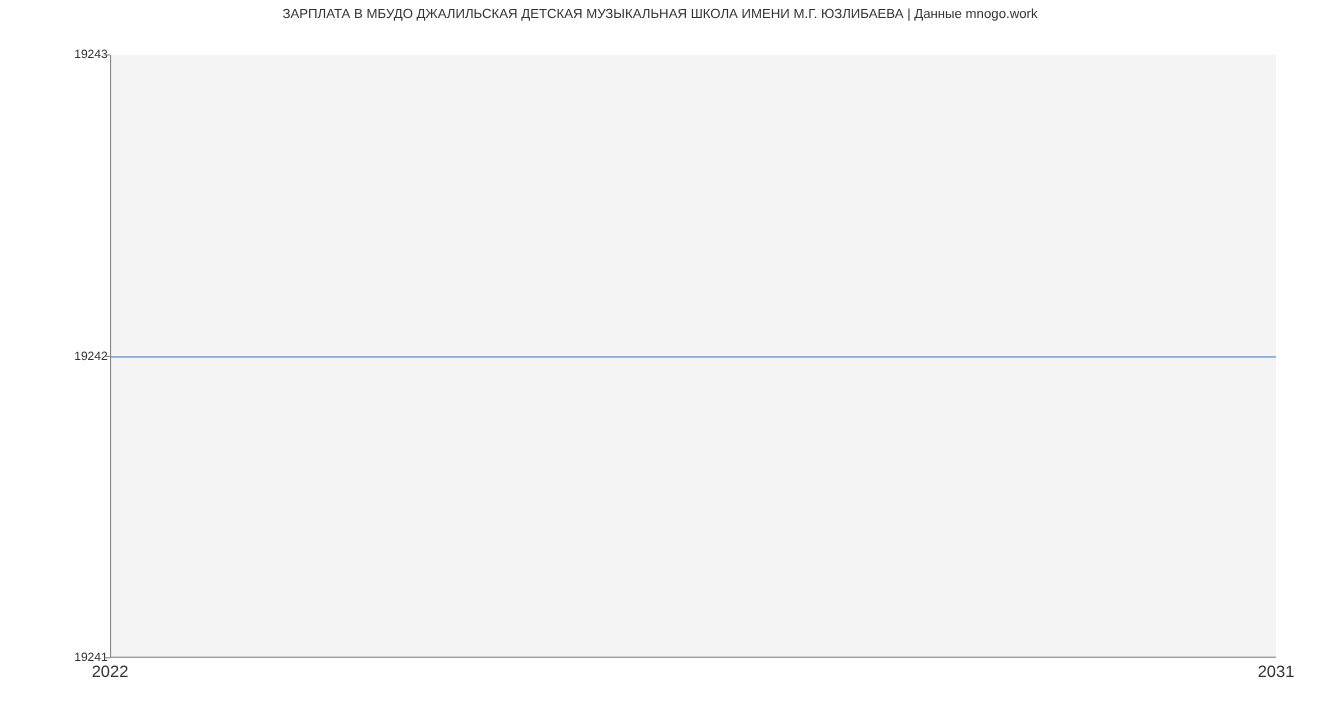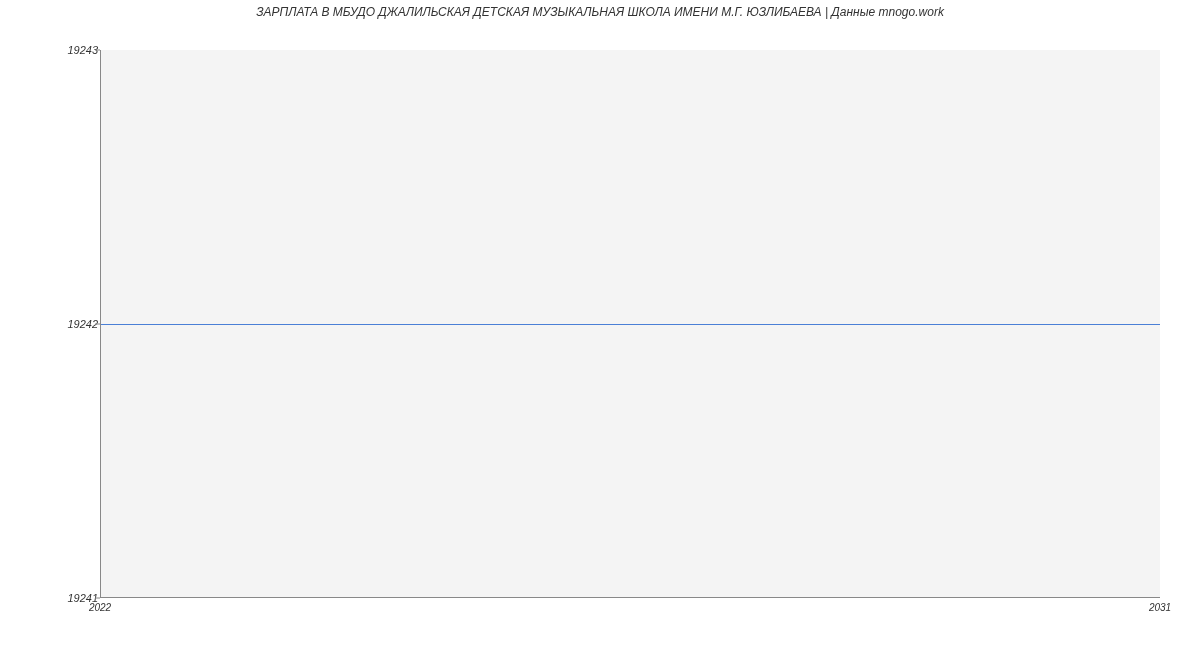--- a/index.html
+++ b/index.html
@@ -1,15 +1,15 @@
 <!DOCTYPE html>
 <html><head>
   <meta charset="utf-8">
   <style>
-    * { margin: 0; padding: 0; box-sizing: border-box; font-style: italic; }
+    * { margin: 0; padding: 0; box-sizing: border-box; }
     body {
       width: 1200px;
       height: 650px;
       font-family: Verdana, Geneva, sans-serif;
       background: #ffffff;
       position: relative;
     }
     .chart-title {
       position: absolute;
       top: 5px;
@@ -54,21 +54,21 @@
       height: 1px;
       background: #888;
       transform: translateY(-50%);
     }
     .y-tick-top { top: 50px; }
     .y-tick-mid { top: 324px; }
     .y-tick-bot { top: 598px; }
     .x-tick {
       position: absolute;
       top: 602px;
-      font-size: 10px;
+      font-size: 15px;
       color: #333;
       transform: translateX(-50%);
     }
     .x-tick-left { left: 100px; }
     .x-tick-right { left: 1160px; }
   </style>
 </head>
 <body>
 
 <div class="chart-title">ЗАРПЛАТА В МБУДО ДЖАЛИЛЬСКАЯ ДЕТСКАЯ МУЗЫКАЛЬНАЯ ШКОЛА ИМЕНИ М.Г. ЮЗЛИБАЕВА | Данные mnogo.work</div>

